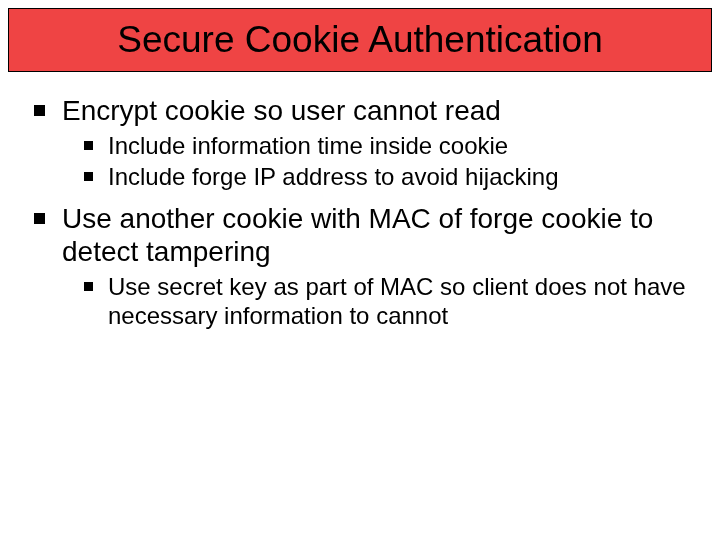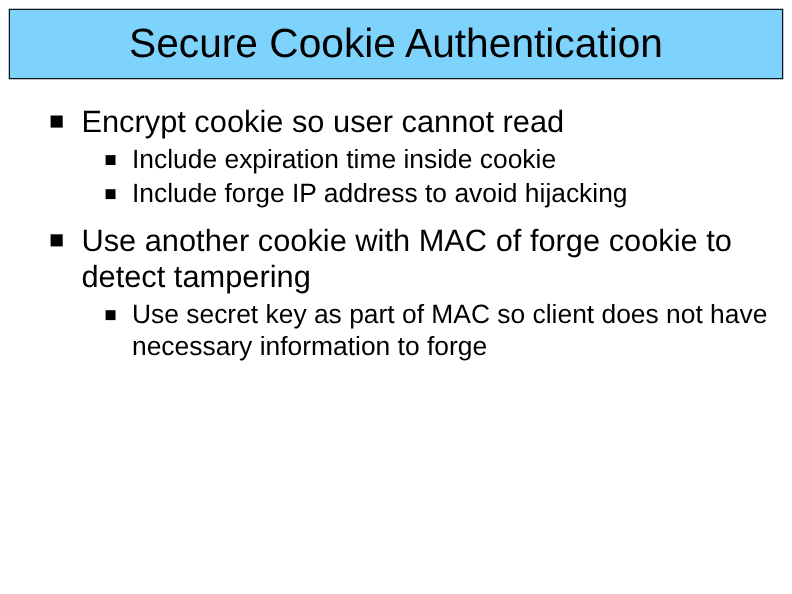--- a/index.html
+++ b/index.html
@@ -16,36 +16,36 @@
     height: 540px;
     position: relative;
     box-sizing: border-box;
   }
   .title-bar {
     position: absolute;
     left: 8px;
     right: 8px;
     top: 8px;
     height: 64px;
-    background: #7dd3fc;
+    background: #ef4444;
     border: 1px solid #000;
     box-sizing: border-box;
     display: flex;
     align-items: center;
     justify-content: center;
   }
   .title-text {
     font-size: 37px;
     font-weight: 400;
     letter-spacing: 0px;
     white-space: nowrap;
   }
   .body {
     position: absolute;
-    left: 46px;
+    left: 34px;
     right: 20px;
     top: 94px;
   }
   ul.level1 {
     list-style: none;
     margin: 0;
     padding: 0;
   }
   ul.level1 > li {
     position: relative;
@@ -94,33 +94,33 @@
     <div class="title-text">Secure Cookie Authentication</div>
   </div>
 
   <div class="body">
     <ul class="level1">
 
       <li>
         <span>Encrypt cookie so user cannot read</span>
         <ul class="level2">
           <li>
-            <span>Include expiration time inside cookie</span>
+            <span>Include information time inside cookie</span>
           </li>
           <li>
             <span>Include forge IP address to avoid hijacking</span>
           </li>
         </ul>
       </li>
 
       <li>
         <span>Use another cookie with MAC of forge cookie to detect tampering</span>
         <ul class="level2">
           <li>
-            <span>Use secret key as part of MAC so client does not have necessary information to forge</span>
+            <span>Use secret key as part of MAC so client does not have necessary information to cannot</span>
           </li>
         </ul>
       </li>
 
     </ul>
   </div>
 
 </div>
 
 </body></html>

